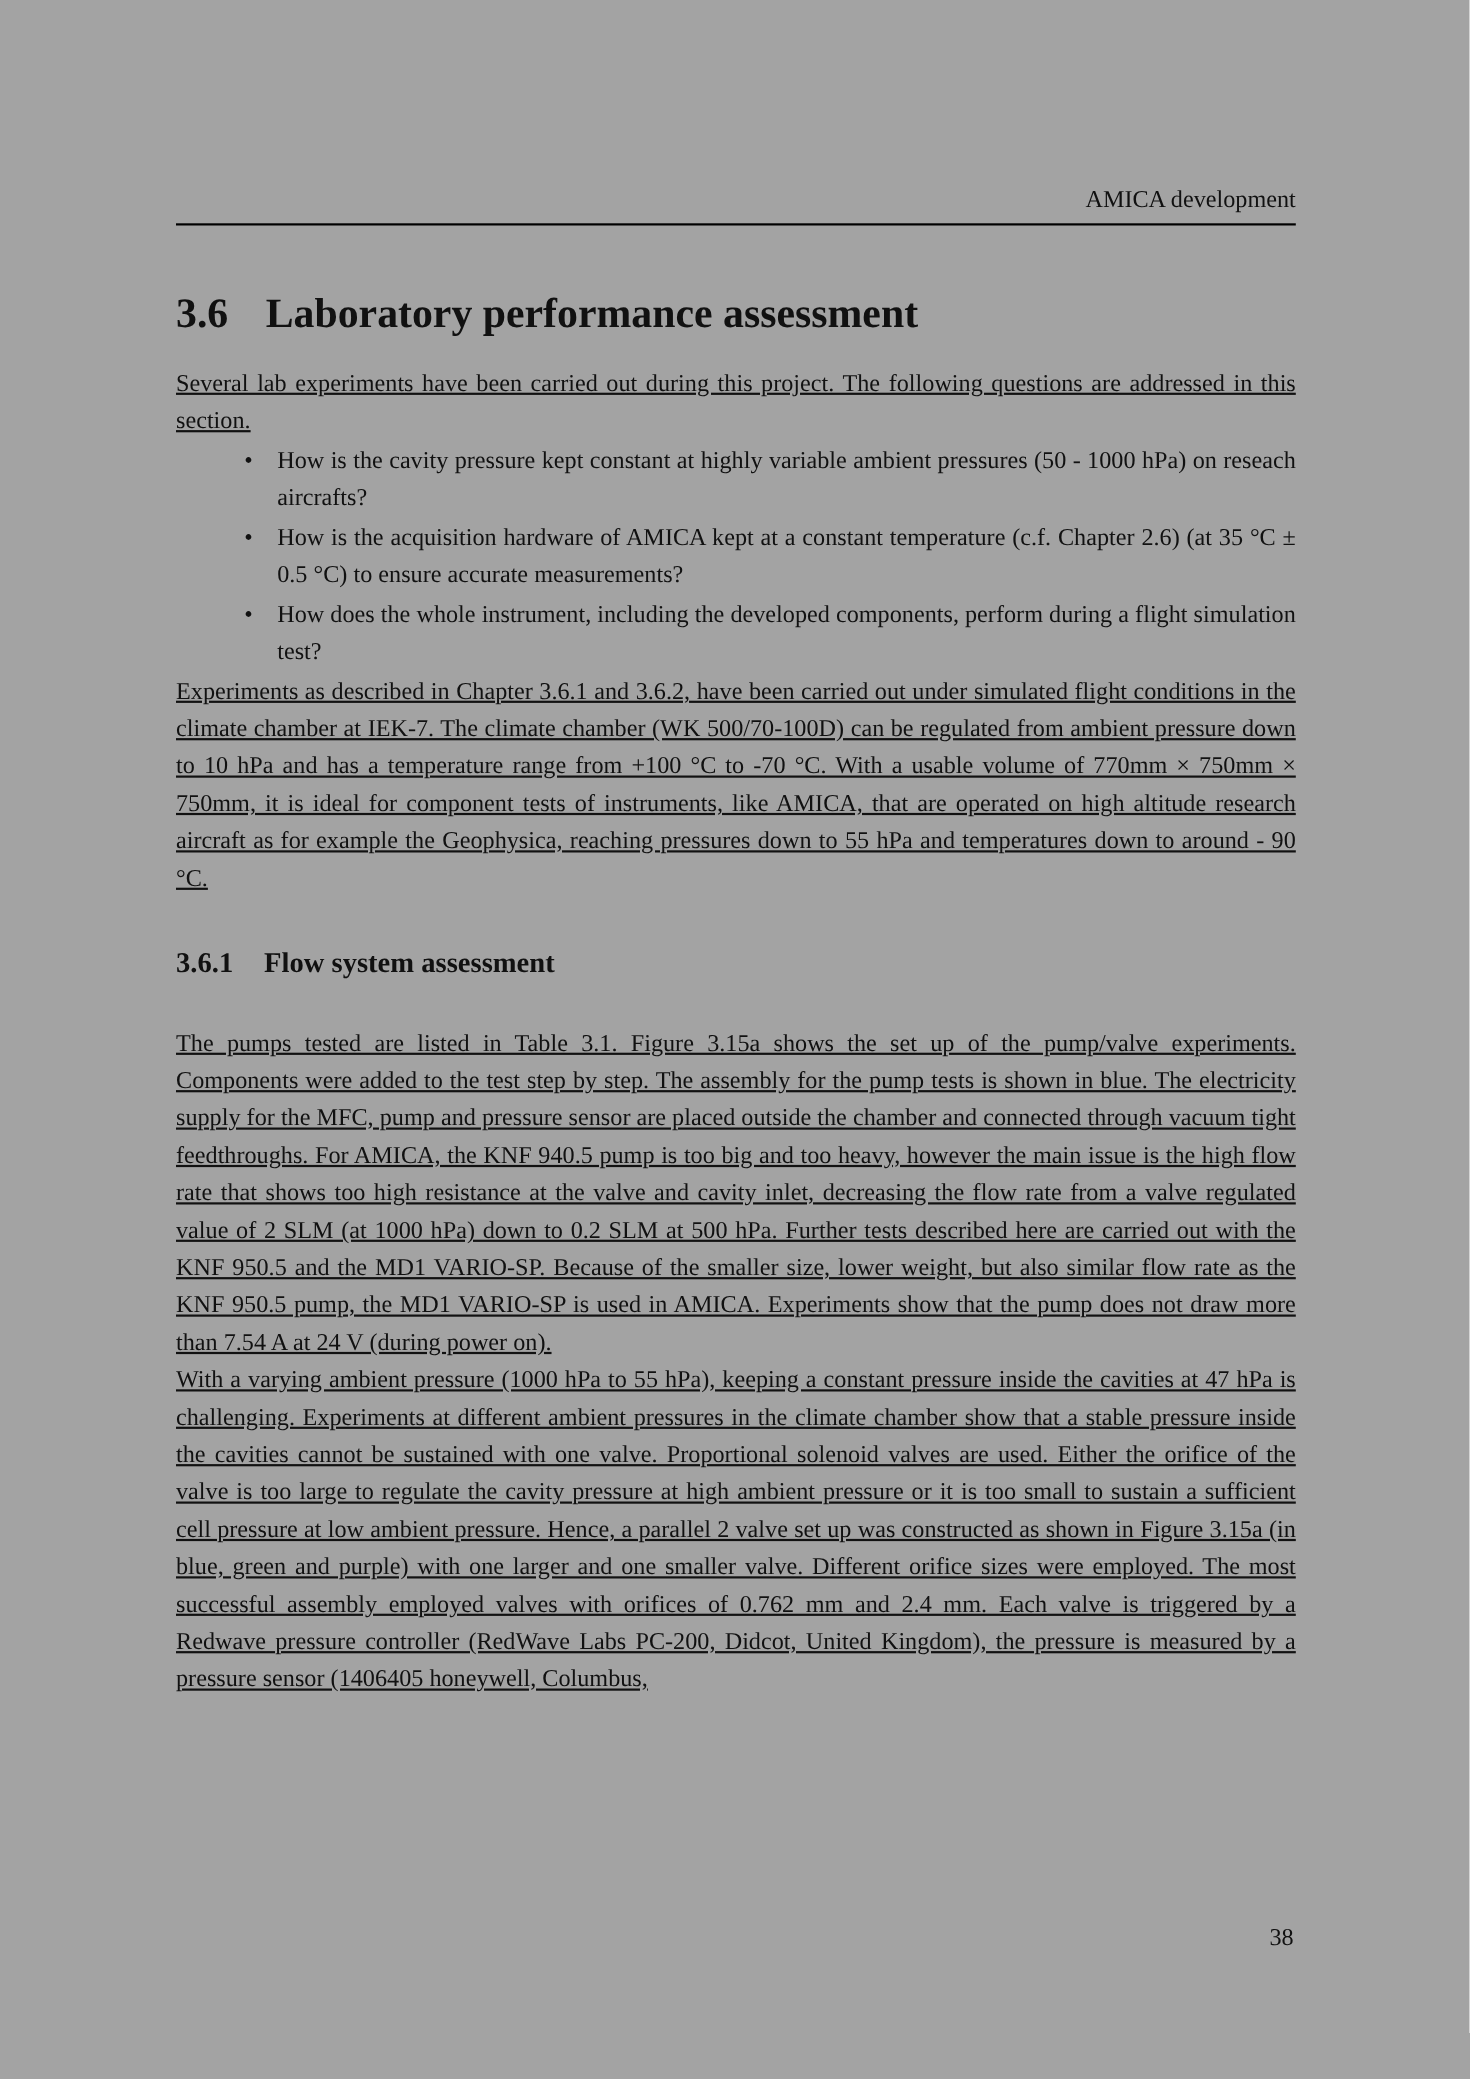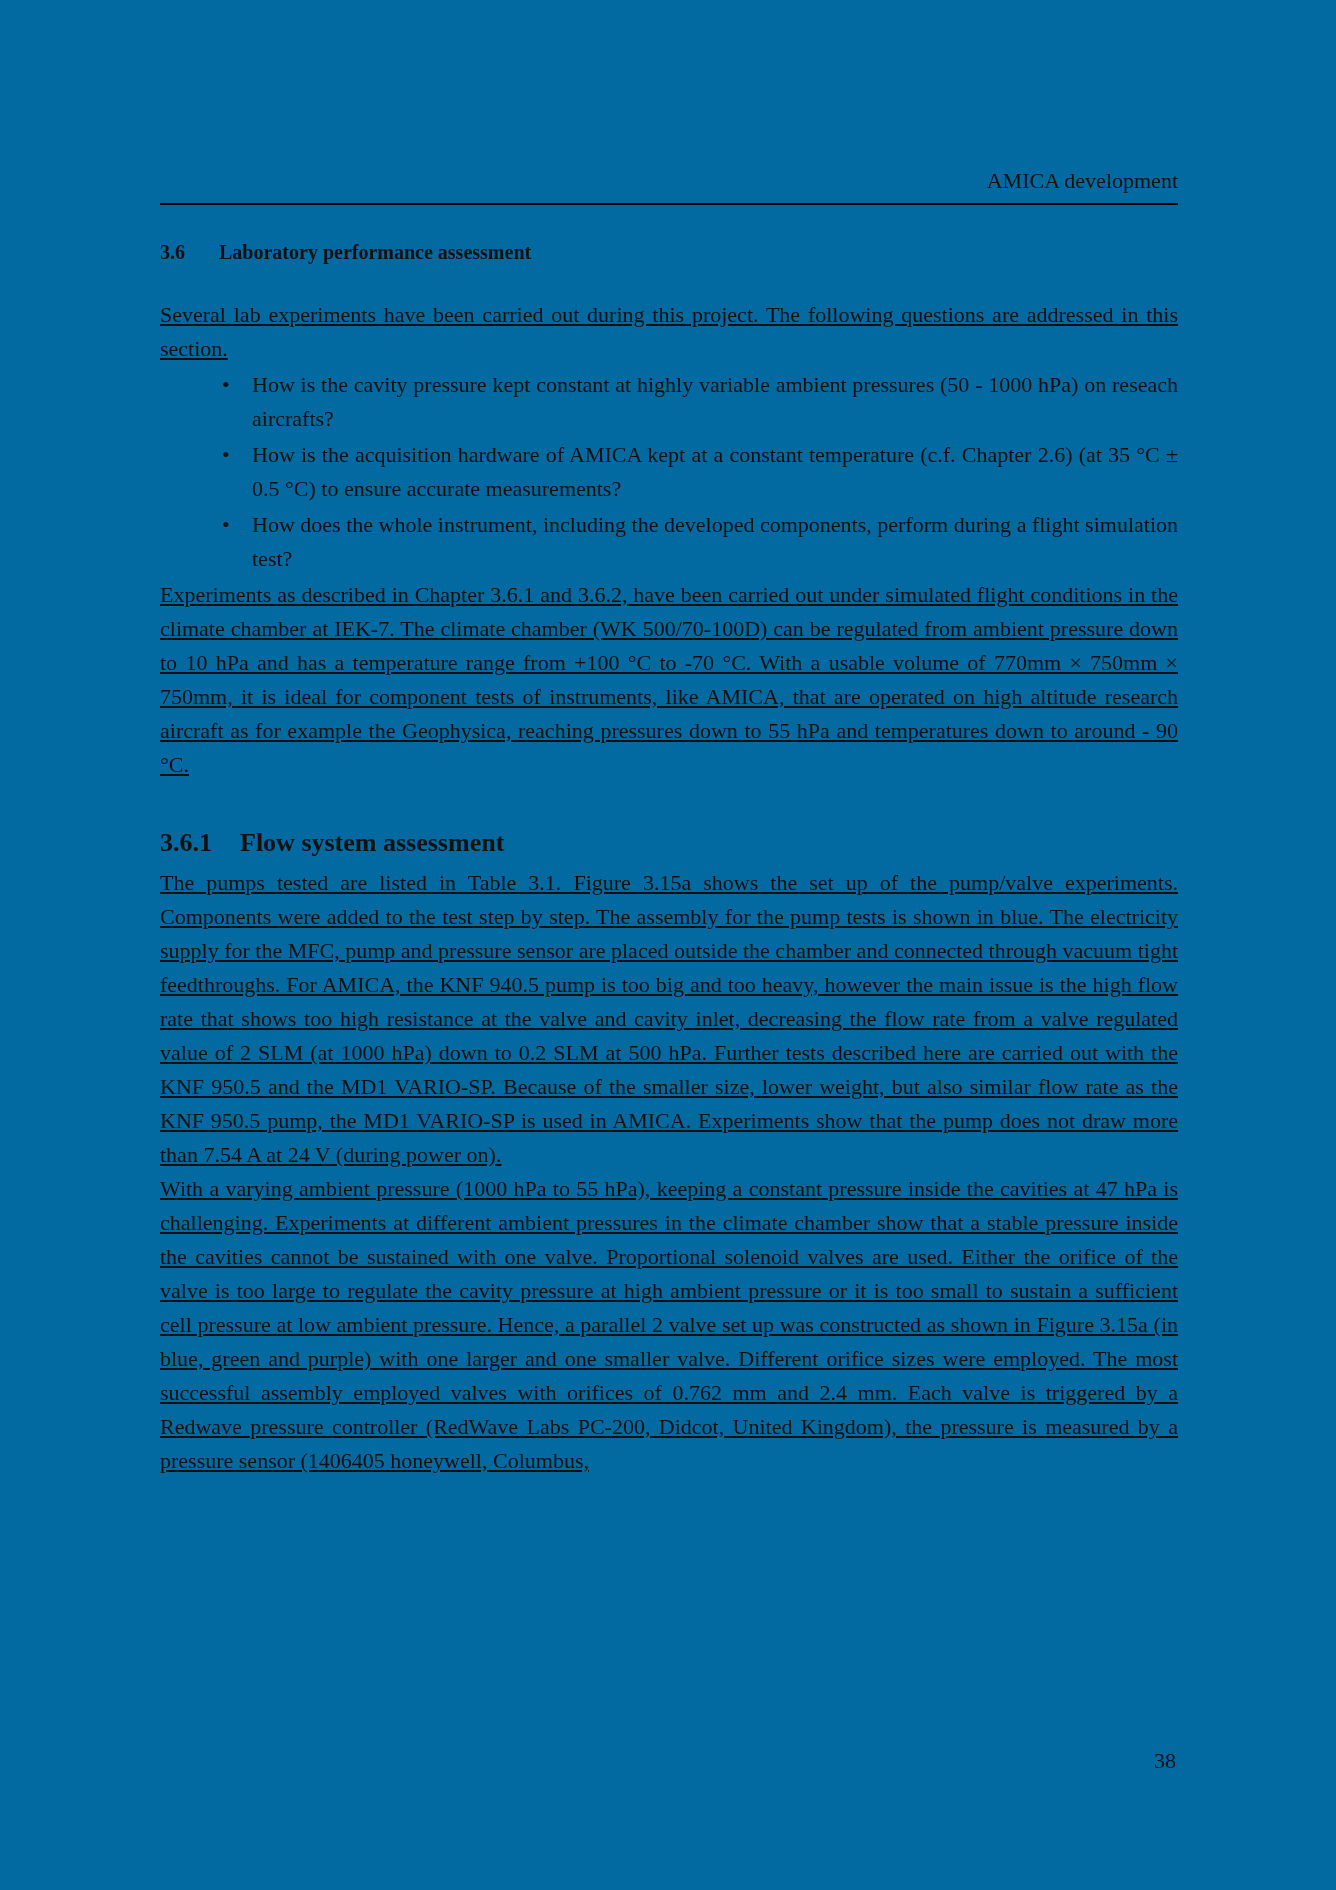--- a/index.html
+++ b/index.html
@@ -5,46 +5,46 @@
   html, body {
     margin: 0;
     padding: 0;
     background: #ffffff;
   }
   .page {
     position: relative;
     width: 1336px;
     height: 1890px;
     box-sizing: border-box;
-    background: #0369a1;
+    background: #a3a3a3;
     color: #111111;
     font-family: "Liberation Serif", "DejaVu Serif", serif;
     padding: 168px 158px 0 160px;
     overflow: hidden;
   }
   .running-header {
     text-align: right;
     font-size: 22px;
     line-height: 26px;
     padding-bottom: 9px;
     border-bottom: 2px solid #000000;
   }
   .section-heading {
-    margin-top: 29px;
+    margin-top: 62px;
     margin-bottom: 28px;
-    font-size: 20px;
+    font-size: 38px;
     font-weight: bold;
     line-height: 36px;
   }
   .section-heading .sec-number {
     margin-right: 34px;
   }
   .subsection-heading {
     margin-top: 46px;
-    margin-bottom: 8px;
+    margin-bottom: 40px;
     font-size: 26px;
     font-weight: bold;
     line-height: 30px;
   }
   .subsection-heading .sec-number {
     margin-right: 28px;
   }
   p.body-text {
     margin: 0;
     font-size: 22px;

